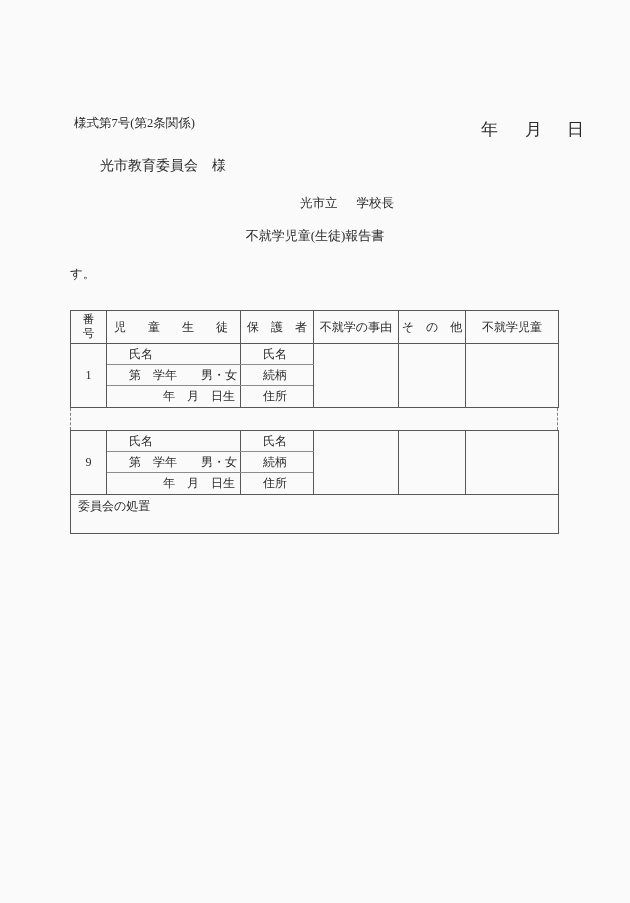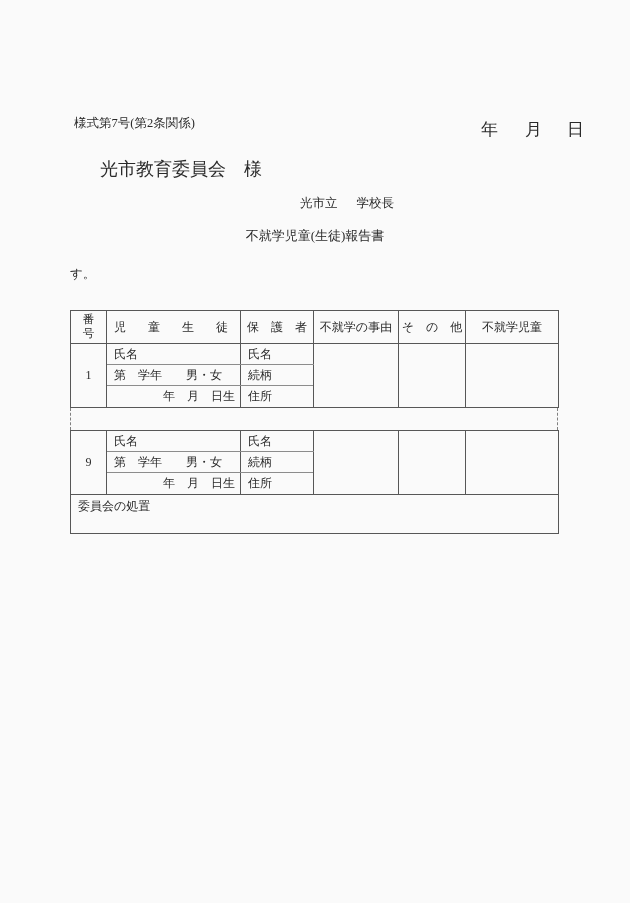--- a/index.html
+++ b/index.html
@@ -25,21 +25,21 @@
   }
   .date-line {
     left: 445px; top: 118px;
     font-size: 17px;
     margin-left: 36px;
   }
   .date-line .yl { margin-right: 27px; }
   .date-line .ml { margin-right: 25px; }
   .addressee {
     left: 100px; top: 157px;
-    font-size: 18px;
+    font-size: 14px;
   }
   .sender {
     left: 300px; top: 195px;
     font-size: 12.5px;
   }
   .sender .principal { margin-left: 19px; }
   .doc-title {
     left: 0; right: 0; top: 227px;
     text-align: center;
     font-size: 13px;
@@ -82,21 +82,21 @@
     word-break: break-all;
     white-space: normal;
   }
   td.num-cell {
     text-align: center;
     vertical-align: middle;
   }
   td.lbl {
     text-align: left;
     vertical-align: middle;
-    padding-left: 7px;
+    padding-left: 22px;
   }
   td.lbl-right {
     text-align: right;
     vertical-align: middle;
     padding-right: 5px;
   }
   td.light-bottom { border-bottom-color: #8c8c8c; }
   td.committee {
     vertical-align: top;
     text-align: left;

